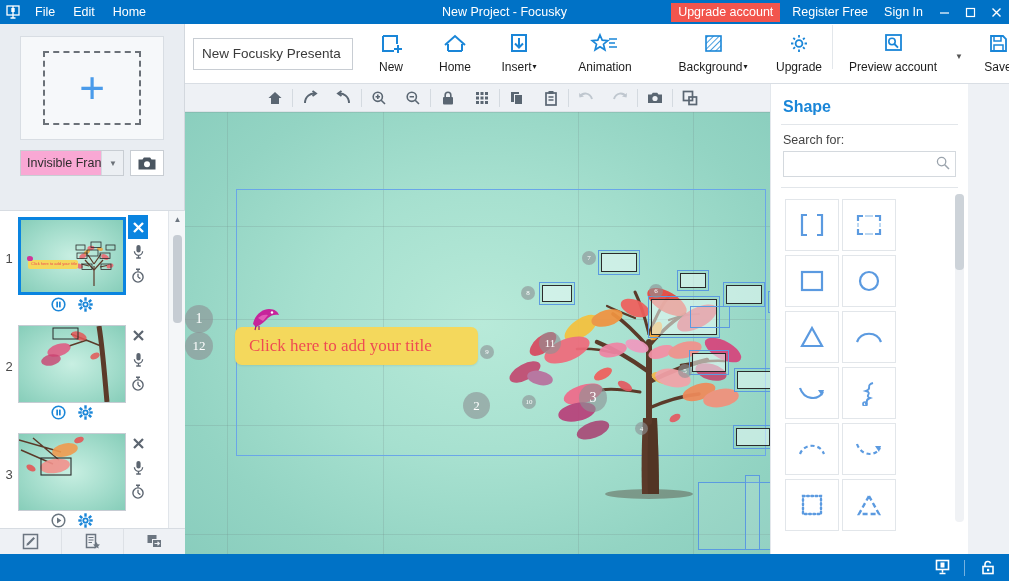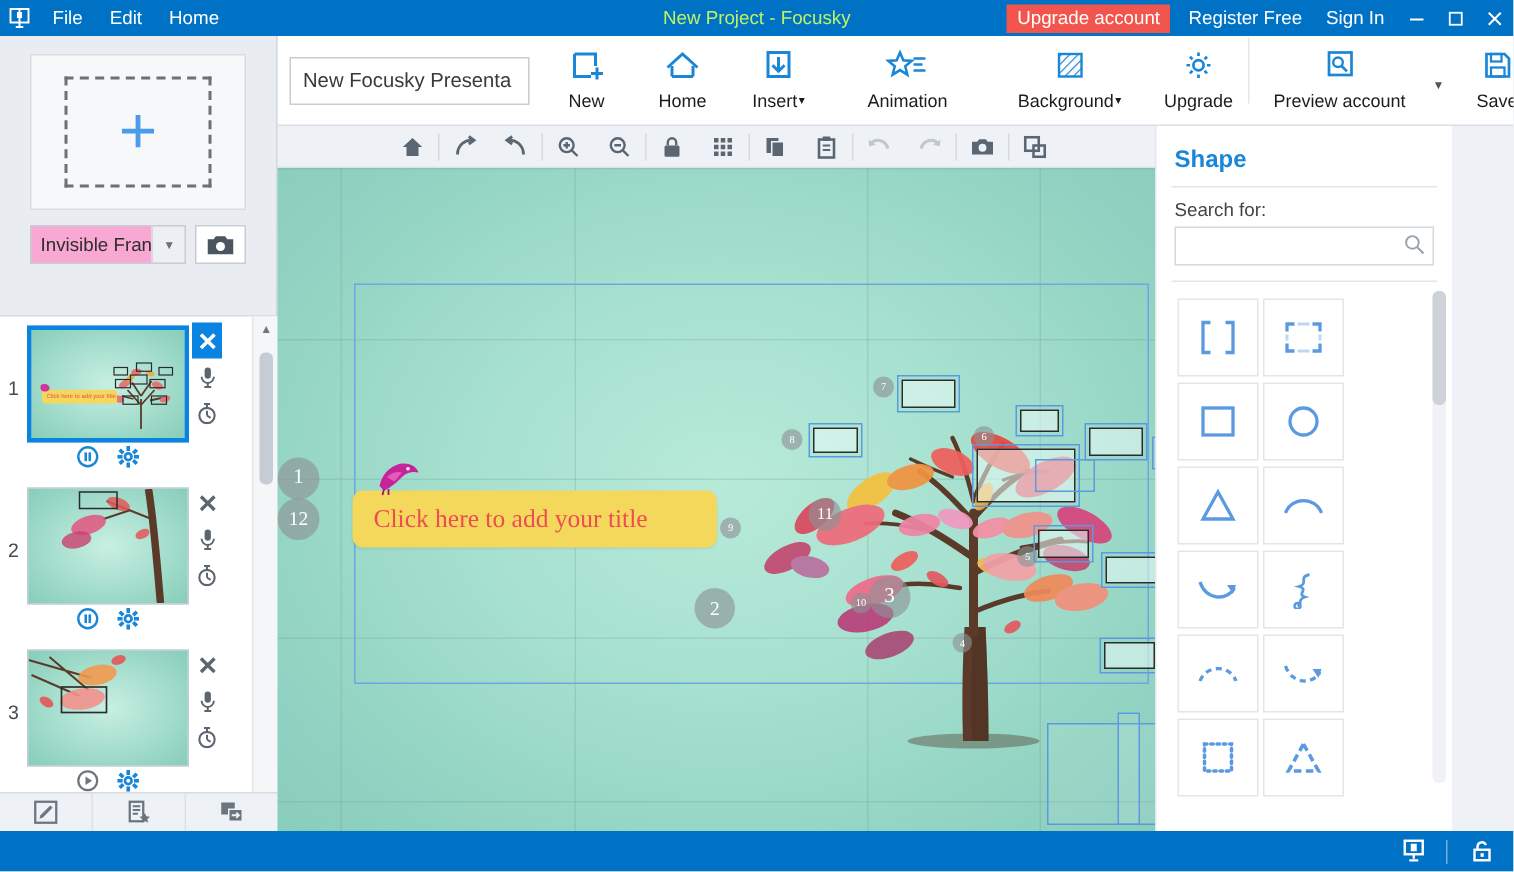--- a/index.html
+++ b/index.html
@@ -16,21 +16,21 @@
   
   .titlebar {
     position:absolute; left:0; top:0; width:1009px; height:24px;
     background:#0072C6; color:#fff; display:flex; align-items:center;
   }
   .app-logo { width:26px; height:24px; display:flex; align-items:center; justify-content:center; }
   .menu-item {
     padding:0 9px; height:24px; line-height:24px; font-size:12.5px; color:#fff; cursor:default;
   }
   .title-center {
-    position:absolute; left:0; right:0; text-align:center; font-size:12.5px; color:#bef264;
+    position:absolute; left:0; right:0; text-align:center; font-size:12.5px; color:#ffffff;
     pointer-events:none;
   }
   .tb-right { position:absolute; right:0; top:0; height:24px; display:flex; align-items:center; }
   .upgrade-btn {
     background:#F2554D; color:#fff; font-size:12.5px; padding:3px 7px; margin-right:4px;
     line-height:13px; cursor:pointer;
   }
   .tb-link { color:#fff; font-size:12.5px; padding:0 8px; cursor:pointer; }
   .win-btn { width:26px; height:24px; display:flex; align-items:center; justify-content:center;
     color:#fff; font-size:13px; cursor:pointer; }
@@ -846,21 +846,21 @@
     <div class="pathnum" style="left:0px;top:193px;width:28px;height:28px;font-size:14px;">1</div>
     <div class="pathnum" style="left:0px;top:220px;width:28px;height:28px;font-size:13px;">12</div>
     <div class="pathnum" style="left:278px;top:280px;width:27px;height:27px;font-size:13px;">2</div>
     <div class="pathnum" style="left:394px;top:272px;width:28px;height:28px;font-size:14px;">3</div>
     <div class="pathnum" style="left:450px;top:310px;width:13px;height:13px;font-size:7px;">4</div>
     <div class="pathnum" style="left:493px;top:252px;width:14px;height:14px;font-size:7px;">5</div>
     <div class="pathnum" style="left:464px;top:172px;width:14px;height:14px;font-size:7px;">6</div>
     <div class="pathnum" style="left:397px;top:139px;width:14px;height:14px;font-size:7px;">7</div>
     <div class="pathnum" style="left:336px;top:174px;width:14px;height:14px;font-size:7px;">8</div>
     <div class="pathnum" style="left:295px;top:233px;width:14px;height:14px;font-size:7px;">9</div>
-    <div class="pathnum" style="left:337px;top:283px;width:14px;height:14px;font-size:7px;margin-left:45px;">10</div>
+    <div class="pathnum" style="left:337px;top:283px;width:14px;height:14px;font-size:7px;">10</div>
     <div class="pathnum" style="left:354px;top:220px;width:22px;height:22px;font-size:11px;">11</div>
   </div>
 
   <div class="rail">
     <div class="rail-btn active">
       <svg width="19" height="19" viewBox="0 0 19 19">
           <rect x="1.5" y="1.5" width="11" height="11" fill="none" stroke="#1a86d8" stroke-width="1.8"></rect>
           <circle cx="12" cy="11" r="6" fill="#2f9ff0"></circle>
         </svg>
     </div>

